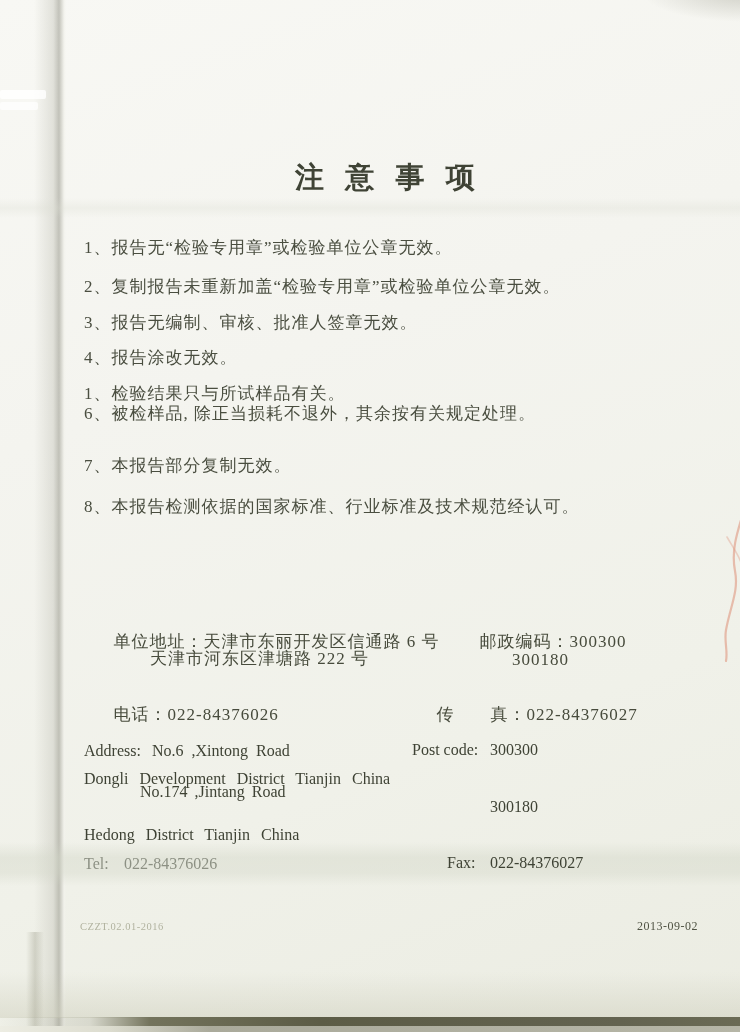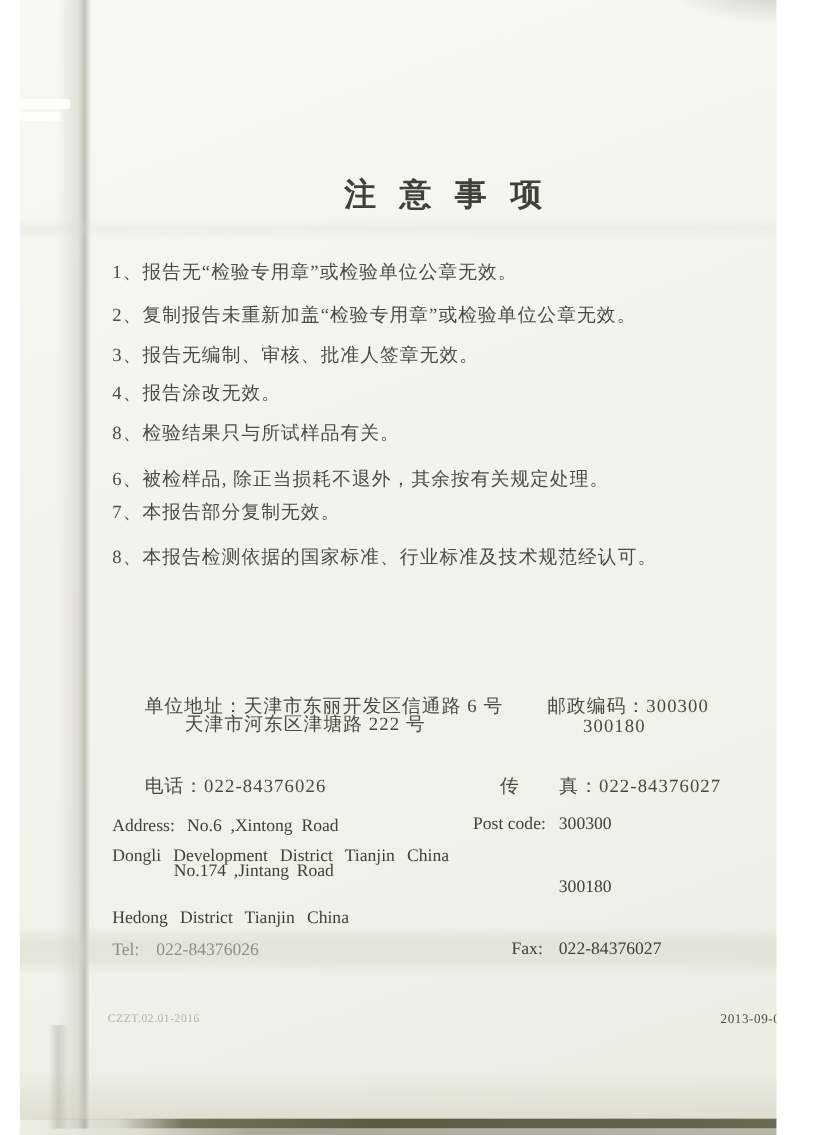--- a/index.html
+++ b/index.html
@@ -1,22 +1,21 @@
 <!DOCTYPE html>
 <html><head>
 <meta charset="utf-8">
 <style>
   html,body{margin:0;padding:0;background:#ffffff;}
   .scan{
     position:relative;
-    width:688px;height:1032px;
+    width:740px;height:1032px;
     overflow:hidden;
     background:linear-gradient(160deg,#f8f8f4 0%,#f4f4ef 35%,#f0f1e9 70%,#ebece2 100%);
     font-family:"Liberation Serif","DejaVu Serif",serif;
-    margin-left:18px;
   }
   .t{position:absolute;white-space:pre;line-height:1.25;}
   .cn{color:#474b3c;font-size:17px;letter-spacing:1px;}
   .en{color:#3e4234;font-size:16px;}
   .title{
     font-size:29px;color:#3f4335;font-weight:600;
     letter-spacing:7px;white-space:pre;
   }
   .note{color:#4a4e40;}
   .faded{color:rgba(70,74,60,0.55);filter:blur(0.3px);text-align:center;}
@@ -74,22 +73,22 @@
   <div class="bleed1"></div>
   <div class="bleed2"></div>
 
   <div class="t title" style="left:295px;top:159px;">注 意 事 项</div>
 
   <div>
     <div class="t cn note" style="left:84px;top:237px;">1、报告无“检验专用章”或检验单位公章无效。</div>
     <div class="t cn note" style="left:84px;top:276px;">2、复制报告未重新加盖“检验专用章”或检验单位公章无效。</div>
     <div class="t cn note" style="left:84px;top:312px;">3、报告无编制、审核、批准人签章无效。</div>
     <div class="t cn note" style="left:84px;top:347px;">4、报告涂改无效。</div>
-    <div class="t cn note" style="left:84px;top:383px;">8、检验结果只与所试样品有关。</div>
-    <div class="t cn note" style="left:84px;top:425px;text-align:right;">6、被检样品, 除正当损耗不退外，其余按有关规定处理。</div>
+    <div class="t cn note" style="left:84px;top:383px;">1、检验结果只与所试样品有关。</div>
+    <div class="t cn note" style="left:84px;top:403px;text-align:right;">6、被检样品, 除正当损耗不退外，其余按有关规定处理。</div>
     <div class="t cn note" style="left:84px;top:455px;">7、本报告部分复制无效。</div>
     <div class="t cn note" style="left:84px;top:496px;">8、本报告检测依据的国家标准、行业标准及技术规范经认可。</div>
   </div>
 
   <div>
     <div class="t cn" style="left:82px;top:610px;">
       <span>单位地址：</span><span>天津市东丽开发区信通路 6 号</span>
     </div>
     <div class="t cn" style="left:448px;top:610px;">
       <span>邮政编码：</span><span>300300</span>

